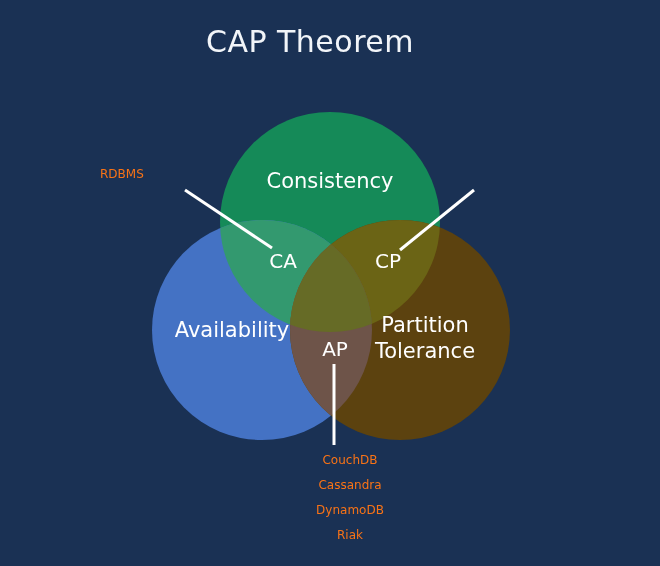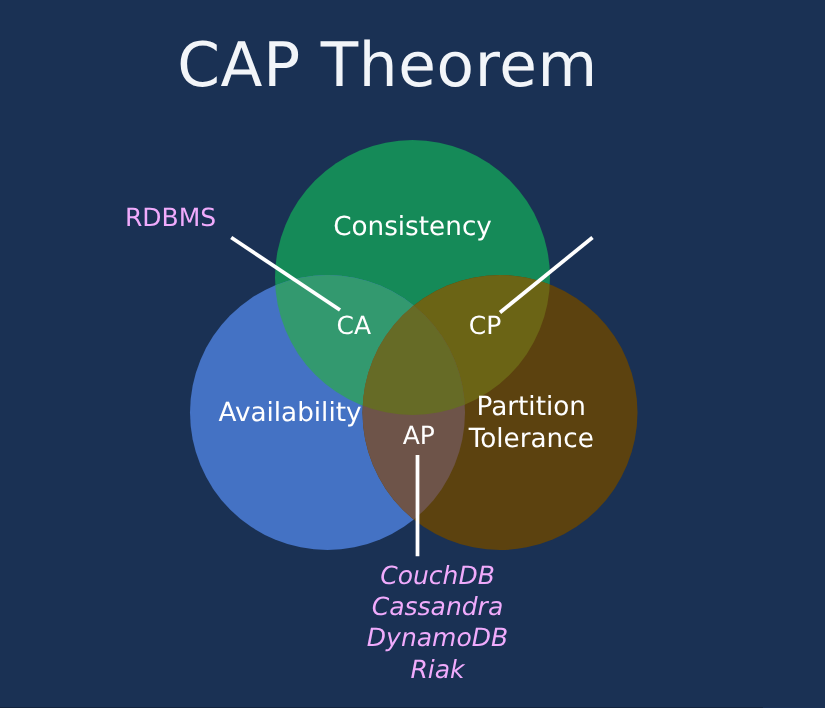--- a/index.html
+++ b/index.html
@@ -15,21 +15,21 @@
     overflow: hidden;
     font-family: "DejaVu Sans", "Liberation Sans", sans-serif;
   }
   #title {
     position: absolute;
     left: 0;
     top: 24px;
     width: 620px;
     text-align: center;
     color: #f2f5f9;
-    font-size: 49px;
+    font-size: 30px;
     font-weight: 400;
     letter-spacing: 0.5px;
   }
   #venn {
     position: absolute;
     left: 0;
     top: 0;
     width: 660px;
     height: 566px;
   }
@@ -42,41 +42,40 @@
   }
   .inter-label {
     fill: #ffffff;
     font-family: "DejaVu Sans", "Liberation Sans", sans-serif;
     font-size: 20px;
     text-anchor: middle;
     dominant-baseline: middle;
   }
   .callout-text {
     position: absolute;
-    color: #f0abfc;
-    font-size: 20px;
+    color: #f97316;
+    font-size: 12px;
     line-height: 25px;
     white-space: pre;
   }
   #callout-rdbms {
     left: 100px;
     top: 162px;
     text-align: left;
   }
   #callout-cp {
     left: 478px;
     top: 162px;
     text-align: center;
   }
   #callout-ap {
     left: 250px;
     top: 448px;
     width: 200px;
     text-align: center;
-    font-style: italic;
   }
 </style>
 </head>
 <body>
 
 <div id="canvas" style="background: rgb(26, 49, 84);">
 
   <div id="title">CAP Theorem</div>
 
   <svg id="venn" viewBox="0 0 660 566">

